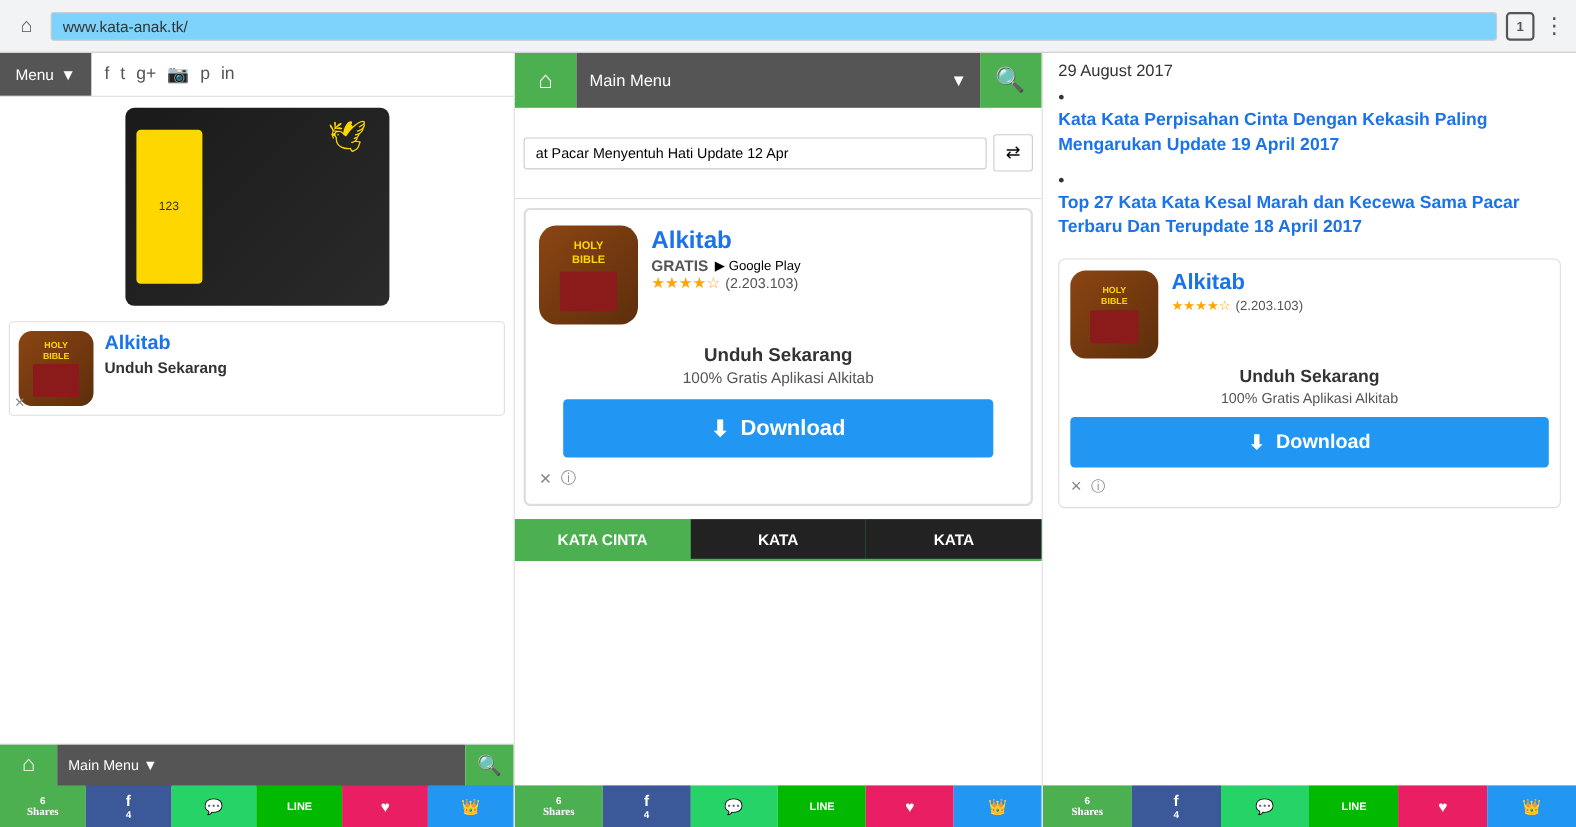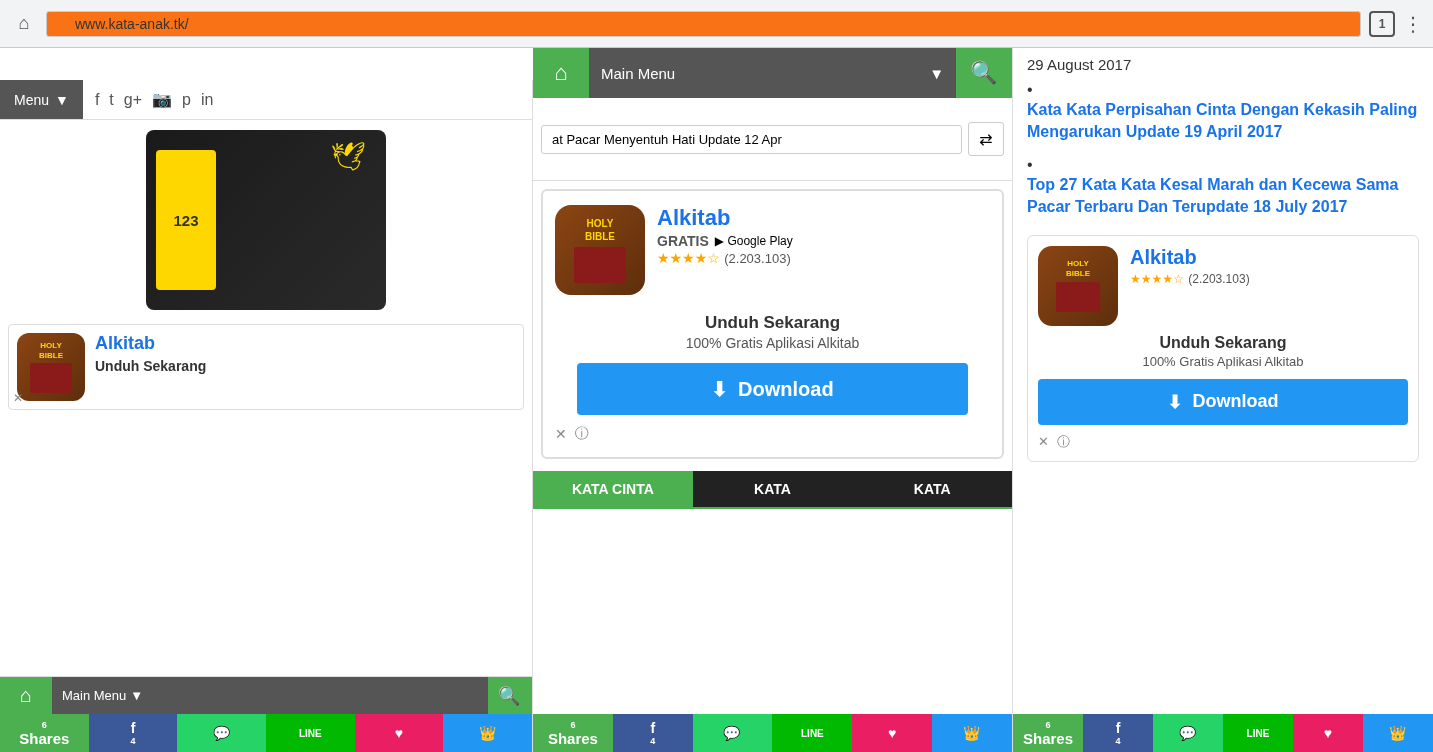--- a/index.html
+++ b/index.html
@@ -17,24 +17,24 @@
       flex-shrink: 0;
     }
     .browser-home-btn {
       width: 28px; height: 28px;
       background: none; border: none; cursor: pointer;
       display: flex; align-items: center; justify-content: center;
       font-size: 18px; color: #555;
     }
     .browser-url-bar {
       flex: 1;
-      background: #f97316;
+      background: #7dd3fc;
       border: 1px solid #ccc;
       border-radius: 3px;
-      padding: 4px 28px;
+      padding: 4px 10px;
       font-size: 14px;
       color: #333;
     }
     .browser-tab-count {
       width: 26px; height: 26px;
       border: 2px solid #555;
       border-radius: 4px;
       display: flex; align-items: center; justify-content: center;
       font-size: 12px; color: #555; font-weight: bold;
     }
@@ -44,28 +44,27 @@
 
     
     .main-area {
       display: flex;
       flex: 1;
       overflow: hidden;
     }
 
     
     .left-panel {
-      width: 533px;
+      width: 468px;
       flex-shrink: 0;
       display: flex;
       flex-direction: column;
       border-right: 1px solid #ddd;
       overflow: hidden;
       position: relative;
-      margin-top: 32px;
     }
 
     .left-top-nav {
       display: flex;
       align-items: center;
       background: #fff;
       border-bottom: 1px solid #ddd;
       height: 40px;
     }
     .menu-dropdown {
@@ -110,23 +109,23 @@
       position: absolute;
       left: 10px;
       top: 20px;
       width: 60px; height: 140px;
       background: #FFD700;
       border-radius: 4px;
       display: flex; align-items: center; justify-content: center;
       flex-direction: column;
     }
     .logo-ruler-nums {
-      font-size: 15px;
+      font-size: 11px;
       color: #333;
-      font-weight: bold;
+      font-weight: normal;
     }
     .bird-icon {
       position: absolute;
       top: 10px; right: 20px;
       font-size: 28px;
       color: #FFD700;
     }
 
     
     .left-ad {
@@ -217,21 +216,21 @@
       color: #fff;
     }
     .share-item.green { background: #4CAF50; }
     .share-item.blue-fb { background: #3b5998; }
     .share-item.green-wa { background: #25D366; }
     .share-item.green-line { background: #00B900; }
     .share-item.pink-heart { background: #E91E63; }
     .share-item.blue-crown { background: #2196F3; }
     .share-icon { font-size: 14px; }
     .share-num { font-size: 9px; }
-    .shares-label { font-size: 15px; color: #fff; }
+    .shares-label { font-size: 10px; color: #fff; font-family: Liberation Serif, serif; }
 
     
     .middle-panel {
       width: 480px;
       flex-shrink: 0;
       display: flex;
       flex-direction: column;
       border-right: 1px solid #ddd;
       overflow: hidden;
       position: relative;
@@ -657,21 +656,21 @@
     <div class="right-content">
       <div class="right-date">29 August 2017</div>
 
       <div style="margin-bottom:12px">
         <span class="bullet">•</span>
         <a class="right-article-title" href="#">Kata Kata Perpisahan Cinta Dengan Kekasih Paling Mengarukan Update 19 April 2017</a>
       </div>
 
       <div style="margin-bottom:16px">
         <span class="bullet">•</span>
-        <a class="right-article-title" href="#">Top 27 Kata Kata Kesal Marah dan Kecewa Sama Pacar Terbaru Dan Terupdate 18 July 2017</a>
+        <a class="right-article-title" href="#">Top 27 Kata Kata Kesal Marah dan Kecewa Sama Pacar Terbaru Dan Terupdate 18 April 2017</a>
       </div>
 
       <div class="right-ad">
         <div class="right-ad-header">
           <div class="right-bible-icon">
             <div class="right-bible-text">HOLY<br>BIBLE</div>
             <div class="right-bible-cover"></div>
           </div>
           <div class="right-ad-info">
             <div class="right-app-name">Alkitab</div>

